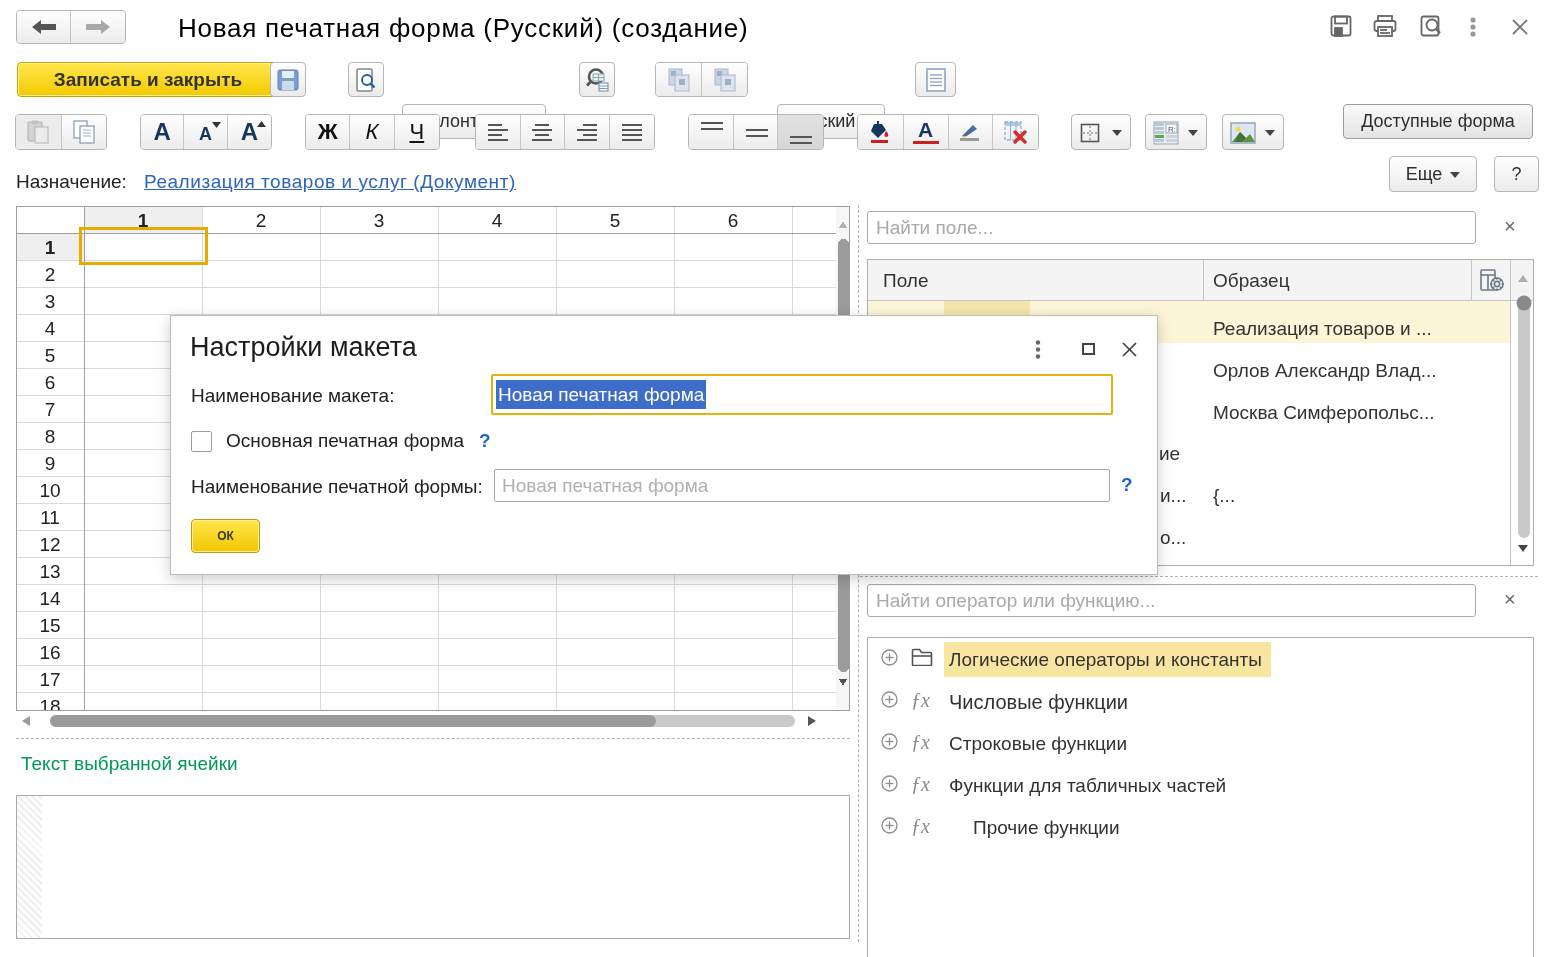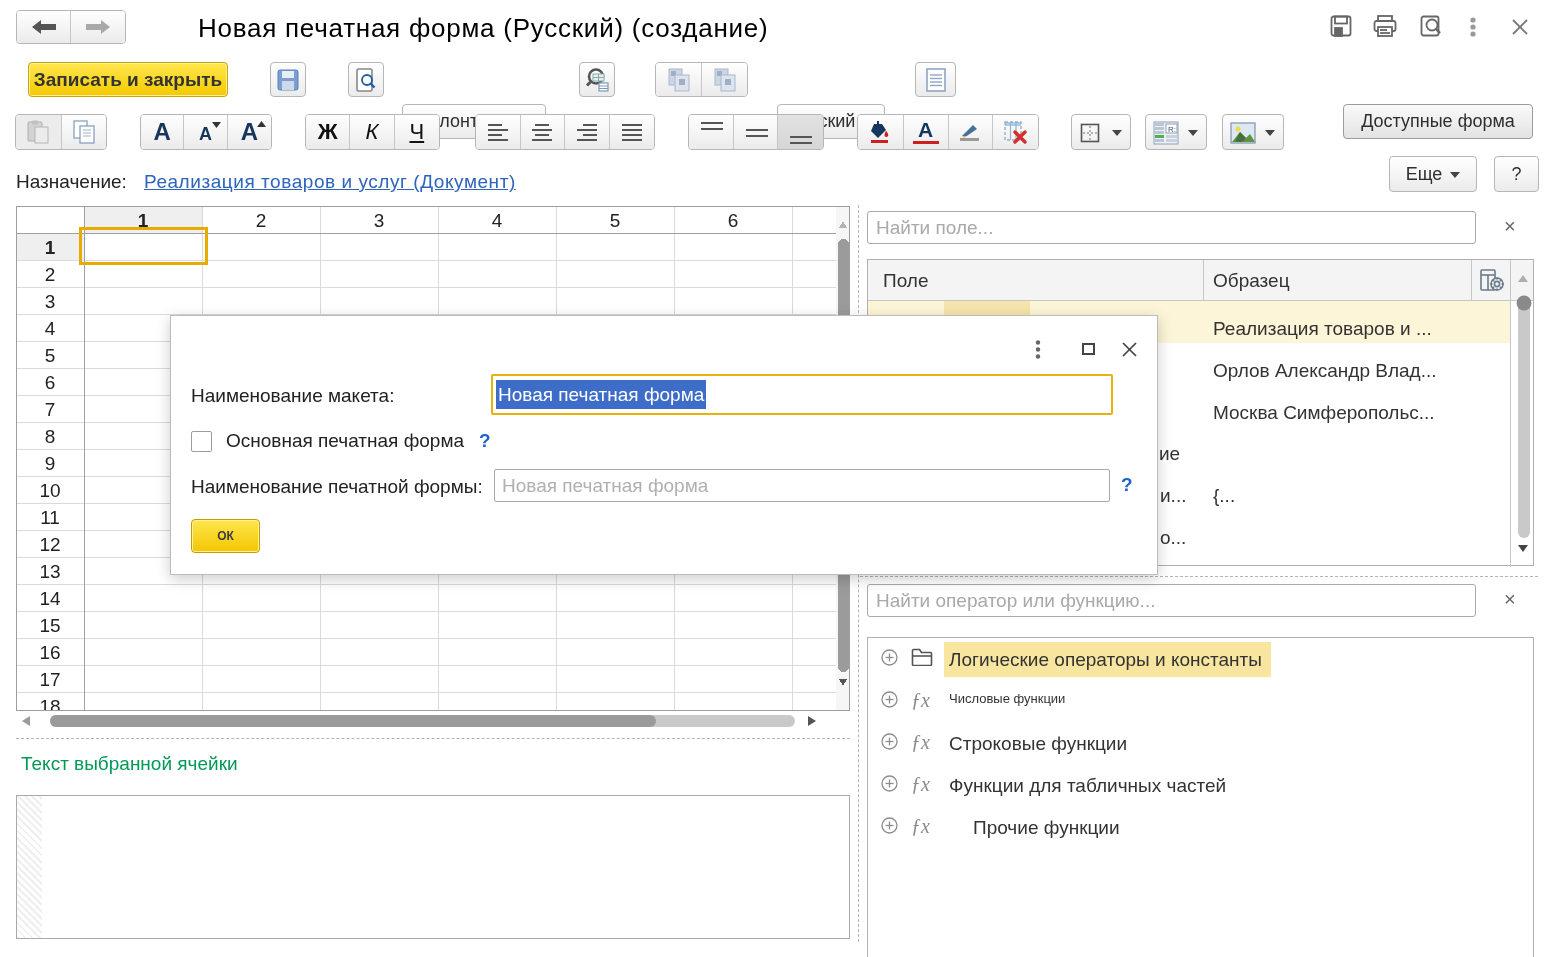--- a/index.html
+++ b/index.html
@@ -27,21 +27,21 @@
   <svg class="ic" width="26" height="16" viewBox="0 0 26 16">
         <path d="M10 1 L10 5 L25 5 L25 11 L10 11 L10 15 L1 8 Z" fill="#555"></path>
       </svg>
  </div>
  <div class="gb" style="width:55px;">
   <svg class="ic" width="26" height="16" viewBox="0 0 26 16">
         <path d="M16 1 L16 5 L1 5 L1 11 L16 11 L16 15 L25 8 Z" fill="#a9a9a9"></path>
       </svg>
  </div>
 </div>
-<div class="a" style="left:198px;top:13px;font-size:26px;letter-spacing:0.75px;color:#000;">Новая печатная форма (Русский) (создание)</div>
+<div class="a" style="left:178px;top:13px;font-size:26px;letter-spacing:0.75px;color:#000;">Новая печатная форма (Русский) (создание)</div>
 
 <svg class="a" style="left:1330px;top:15px;" width="22" height="22" viewBox="0 0 22 22" fill="none" stroke="#666" stroke-width="1.8">
  <rect x="1.5" y="1.5" width="19" height="19" rx="2"></rect>
     <rect x="5" y="1.5" width="12" height="7"></rect>
     <rect x="5" y="13" width="7" height="8" fill="#666"></rect>
   </svg>
 <svg class="a" style="left:1373px;top:15px;" width="24" height="22" viewBox="0 0 24 22" fill="none" stroke="#666" stroke-width="1.8">
  <rect x="5" y="1" width="14" height="5"></rect>
     <rect x="1.5" y="6" width="21" height="10" rx="2"></rect>
     <rect x="5" y="12" width="14" height="9" fill="#fff"></rect>
@@ -56,21 +56,21 @@
 <svg class="a" style="left:1469px;top:17px;" width="8" height="20" viewBox="0 0 8 20">
     <circle cx="4" cy="3" r="2.6" fill="#999"></circle>
     <circle cx="4" cy="10" r="2.6" fill="#999"></circle>
     <circle cx="4" cy="17" r="2.6" fill="#999"></circle>
   </svg>
 <svg class="a" style="left:1512px;top:19px;" width="16" height="16" viewBox="0 0 16 16" stroke="#777" stroke-width="1.8">
     <line x1="1" y1="1" x2="15" y2="15"></line>
     <line x1="15" y1="1" x2="1" y2="15"></line>
   </svg>
 
-<div class="btn" style="left:28px;top:62px;width:200px;height:35px;background:linear-gradient(#ffe64d,#f3ca00);border:1px solid #c7a600;box-shadow:inset 0 0 0 1px #ffef9a;">
+<div class="btn" style="left:17px;top:62px;width:262px;height:35px;background:linear-gradient(#ffe64d,#f3ca00);border:1px solid #c7a600;box-shadow:inset 0 0 0 1px #ffef9a;">
  <div style="font-size:19px;font-weight:bold;color:#333;text-align:center;line-height:33px;">Записать и закрыть</div>
 </div>
 <div class="btn" style="left:270px;top:62px;width:36px;height:35px;">
  <svg class="ic" width="22" height="22" viewBox="0 0 22 22">
       <rect x="1" y="1" width="20" height="20" rx="2" fill="#7b9ed2" stroke="#5d81b4"></rect>
       <rect x="5" y="2" width="12" height="7" fill="#e8eef7"></rect>
       <rect x="5" y="12" width="12" height="9" fill="#cdd9ea"></rect>
     </svg>
 </div>
 <div class="btn" style="left:348px;top:62px;width:36px;height:35px;">
@@ -449,21 +449,21 @@
       <path d="M1.5 16.5 v-14 a1 1 0 0 1 1 -1 h6 l2 3 h9 a1 1 0 0 1 1 1 v11 a1 1 0 0 1 -1 1 h-17 a1 1 0 0 1 -1 -1 z"></path>
       <path d="M1.5 8 h19"></path>
     </svg>
  <div class="a" style="left:81px;top:11px;font-size:19px;color:#333;">Логические операторы и константы</div>
  <svg class="a" style="left:13px;top:53px;" width="17" height="17" viewBox="0 0 17 17" fill="none" stroke="#8d8d8d" stroke-width="1.3">
       <circle cx="8.5" cy="8.5" r="7.5"></circle>
       <line x1="4.5" y1="8.5" x2="12.5" y2="8.5"></line>
       <line x1="8.5" y1="4.5" x2="8.5" y2="12.5"></line>
     </svg>
  <div class="a fx" style="left:43px;top:51px;">ƒx</div>
- <div class="a" style="left:81px;top:53px;font-size:13px;color:#333;">Числовые функции</div>
+ <div class="a" style="left:81px;top:53px;font-size:20px;color:#333;">Числовые функции</div>
  <svg class="a" style="left:13px;top:95px;" width="17" height="17" viewBox="0 0 17 17" fill="none" stroke="#8d8d8d" stroke-width="1.3">
       <circle cx="8.5" cy="8.5" r="7.5"></circle>
       <line x1="4.5" y1="8.5" x2="12.5" y2="8.5"></line>
       <line x1="8.5" y1="4.5" x2="8.5" y2="12.5"></line>
     </svg>
  <div class="a fx" style="left:43px;top:93px;">ƒx</div>
  <div class="a" style="left:81px;top:95px;font-size:19px;color:#333;">Строковые функции</div>
  <svg class="a" style="left:13px;top:137px;" width="17" height="17" viewBox="0 0 17 17" fill="none" stroke="#8d8d8d" stroke-width="1.3">
       <circle cx="8.5" cy="8.5" r="7.5"></circle>
       <line x1="4.5" y1="8.5" x2="12.5" y2="8.5"></line>
@@ -474,20 +474,21 @@
  <svg class="a" style="left:13px;top:179px;" width="17" height="17" viewBox="0 0 17 17" fill="none" stroke="#8d8d8d" stroke-width="1.3">
       <circle cx="8.5" cy="8.5" r="7.5"></circle>
       <line x1="4.5" y1="8.5" x2="12.5" y2="8.5"></line>
       <line x1="8.5" y1="4.5" x2="8.5" y2="12.5"></line>
     </svg>
  <div class="a fx" style="left:43px;top:177px;">ƒx</div>
  <div class="a" style="left:81px;top:179px;font-size:19px;color:#333;margin-left:24px;">Прочие функции</div>
 </div>
 
 <div class="a" style="left:170px;top:315px;width:988px;height:260px;background:#fff;border:1px solid #bcbcbc;box-shadow:0 4px 14px rgba(0,0,0,0.20);z-index:50;">
+ <div class="a" style="left:19px;top:16px;font-size:27px;color:#1c1c1c;">Настройки макета</div>
  <svg class="a" style="left:864px;top:24px;" width="6" height="20" viewBox="0 0 6 20">
       <circle cx="3" cy="2.5" r="2.2" fill="#666"></circle>
       <circle cx="3" cy="9.5" r="2.2" fill="#666"></circle>
       <circle cx="3" cy="16.5" r="2.2" fill="#666"></circle>
     </svg>
  <div class="a" style="left:911px;top:27px;width:13px;height:12px;border:2px solid #444;"></div>
  <svg class="a" style="left:951px;top:26px;" width="15" height="15" viewBox="0 0 15 15" stroke="#444" stroke-width="1.7">
       <line x1="1" y1="1" x2="14" y2="14"></line>
       <line x1="14" y1="1" x2="1" y2="14"></line>
     </svg>

